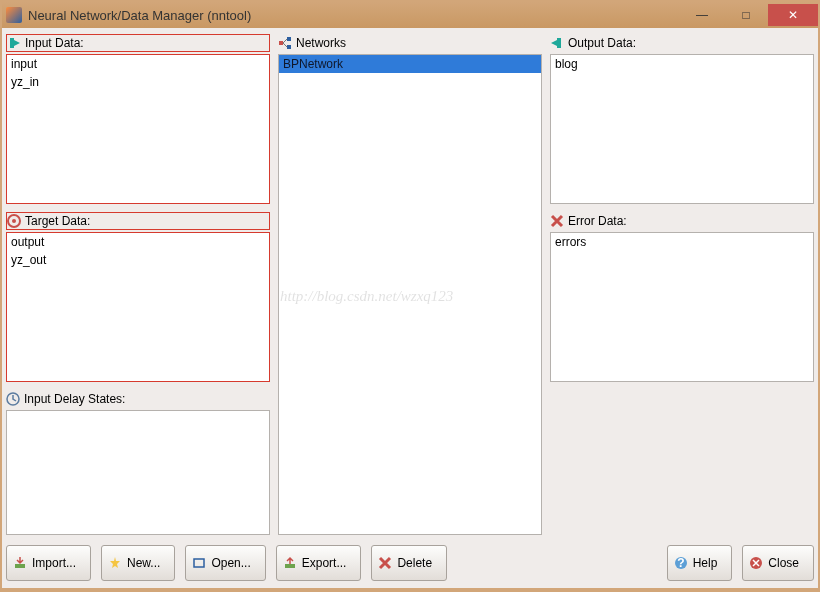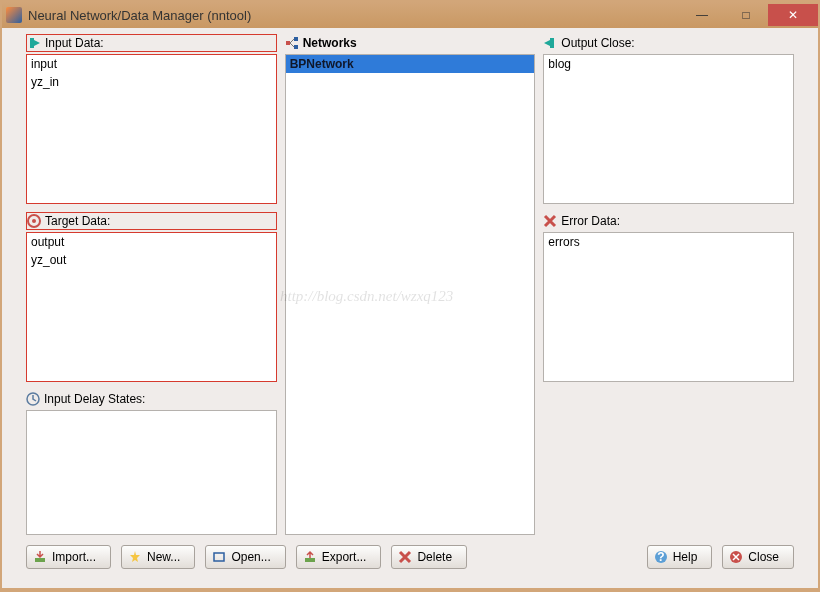--- a/index.html
+++ b/index.html
@@ -2,31 +2,31 @@
 <html><head>
 <meta charset="utf-8">
 <style>
 * { box-sizing: border-box; margin: 0; padding: 0; font-family: "Segoe UI", Tahoma, sans-serif; font-size: 12px; }
 body { width: 820px; height: 592px; background: #d2a679; padding: 2px; position: relative; }
 .titlebar { height: 26px; display: flex; align-items: center; background: linear-gradient(#d2a679,#c99863); }
 .title-icon { width: 16px; height: 16px; margin: 0 6px 0 4px; background: linear-gradient(135deg,#ff8c3c,#2d5fa0); border-radius: 2px; }
 .title-text { flex: 1; color: #333; font-size: 13px; }
 .win-btn { width: 44px; height: 22px; display: flex; align-items: center; justify-content: center; color: #333; }
 .win-close { background: #c8504b; color: #fff; width: 50px; height: 22px; }
-.inner { background: #f0ecea; height: 560px; padding: 6px 24px; }
+.inner { background: #f0ecea; height: 560px; padding: 6px 4px; }
 .grid { display: grid; grid-template-columns: 1fr 1fr 1fr; grid-template-rows: 170px 170px 145px; gap: 8px; }
 .panel { display: flex; flex-direction: column; }
 .panel-header { display: flex; align-items: center; gap: 4px; margin-bottom: 2px; height: 18px; }
 .panel-body { flex: 1; background: #fff; border: 1px solid #b5b1ad; overflow: hidden; }
 .hl-red { border: 1px solid #d63a2e; }
-.center { grid-row: 1 / span 3; grid-column: 2; font-weight: bold; }
+.center { grid-row: 1 / span 3; grid-column: 2; }
 .item { padding: 1px 4px; line-height: 16px; }
 .sel { background: #2f7bd9; color: #0f172a; }
 .buttons { margin-top: 10px; display: flex; gap: 10px; align-items: center; }
-.btn { height: 24px; padding: 0 14px 0 6px; background: linear-gradient(#fdfdfc,#e2ddd8); border: 1px solid #a8a29c; border-radius: 3px; display: flex; align-items: center; gap: 5px; cursor: pointer; }
+.btn { height: 36px; padding: 0 14px 0 6px; background: linear-gradient(#fdfdfc,#e2ddd8); border: 1px solid #a8a29c; border-radius: 3px; display: flex; align-items: center; gap: 5px; cursor: pointer; }
 .spacer { flex: 1; }
 .ic { width: 14px; height: 14px; display: inline-flex; align-items: center; justify-content: center; }
 .watermark { position: absolute; left: 280px; top: 288px; color: rgba(0,0,0,.12); font-family: Georgia, serif; font-style: italic; font-size: 15px; pointer-events: none; }
 </style>
 </head>
 <body>
 
 <div class="titlebar">
   <span class="title-icon"></span>
   <span class="title-text">Neural Network/Data Manager (nntool)</span>
@@ -73,21 +73,21 @@
     </div>
 
     <div class="panel" style="grid-column:3;grid-row:1">
       <div class="panel-header">
         <span class="ic">
             <svg width="14" height="14">
               <rect x="7" y="2" width="4" height="10" fill="#1fa89a"></rect>
               <path d="M1 7 L7 4 L7 10 Z" fill="#1fa89a"></path>
             </svg>
           </span>
-        <span>Output Close:</span>
+        <span>Output Data:</span>
       </div>
       <div class="panel-body">
         <div class="item">blog</div>
       </div>
     </div>
 
     <div class="panel" style="grid-column:1;grid-row:2">
       <div class="panel-header hl-red">
         <span class="ic">
             <svg width="14" height="14">

